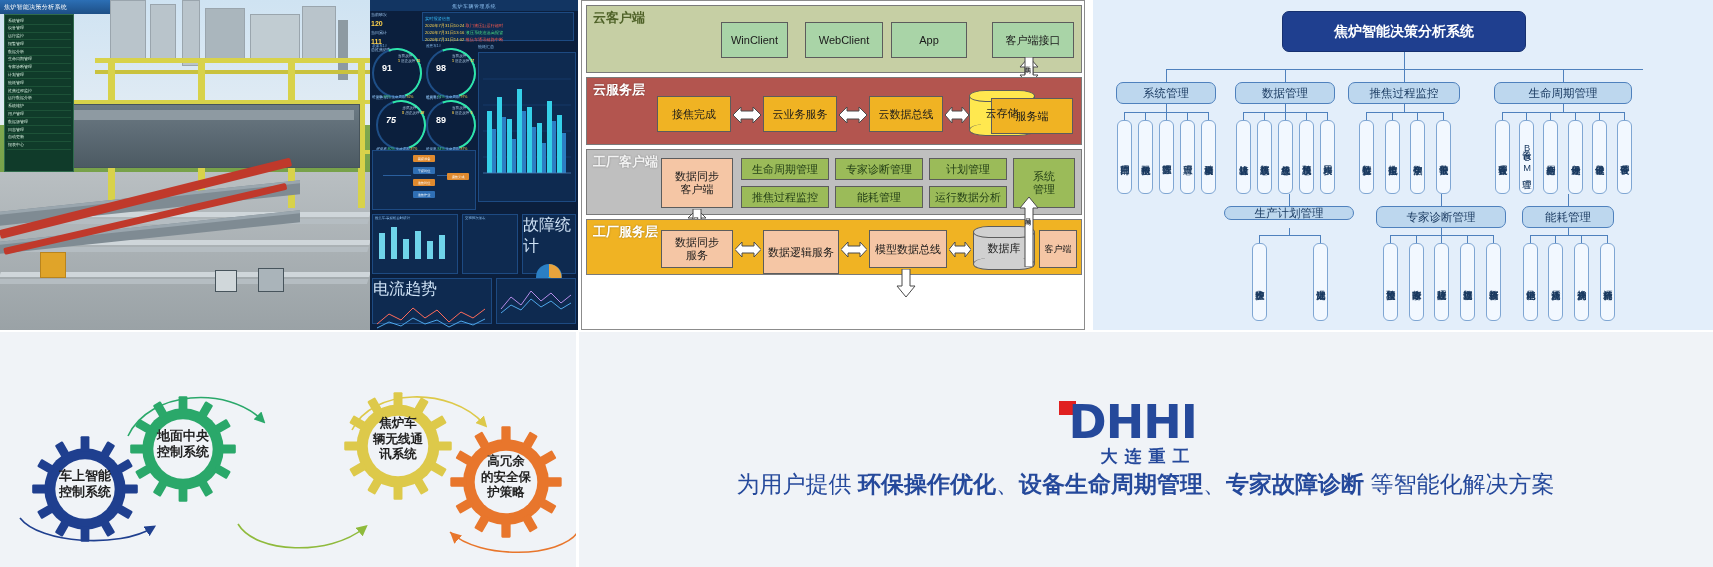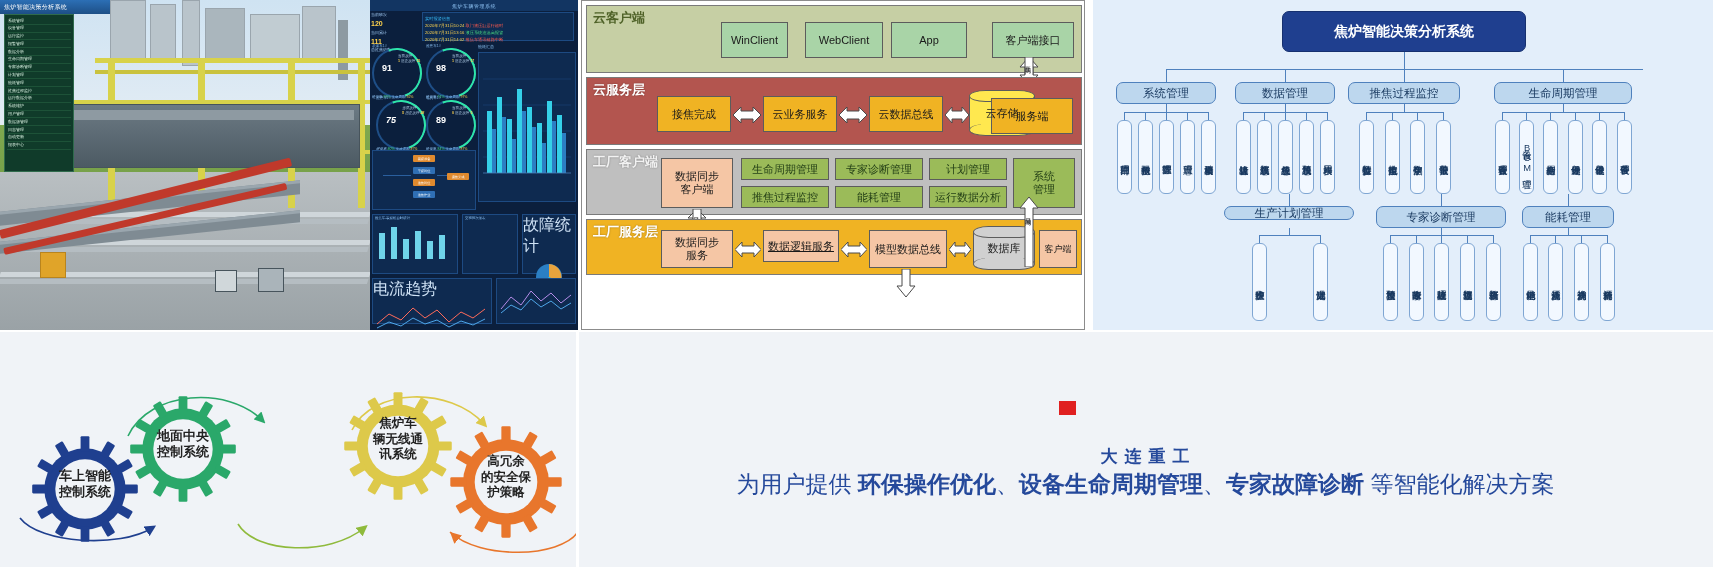--- a/index.html
+++ b/index.html
@@ -502,21 +502,21 @@
 
     <div class="layer l-factsvc">
       <div class="ltitle">工厂服务层</div>
       <div class="nodebox nb-peach" style="left:74px;top:10px;width:72px;height:38px;white-space:pre-line;">数据同步
 服务</div>
       <div class="arrowH" style="left:148px;top:22px;">
         <svg width="26" height="15" viewBox="0 0 26 15">
           <polygon points="0,7.5 7,0 7,4 19,4 19,0 26,7.5 19,15 19,11 7,11 7,15" fill="#ffffff" stroke="#4a4a4a" stroke-width="1"></polygon>
         </svg>
       </div>
-      <div class="nodebox nb-peach" style="left:176px;top:10px;width:76px;height:32px;text-decoration:underline;">数据逻辑服务</div>
+      <div class="nodebox nb-peach" style="left:176px;top:10px;width:76px;height:44px;">数据逻辑服务</div>
       <div class="arrowH" style="left:254px;top:22px;">
         <svg width="26" height="15" viewBox="0 0 26 15">
           <polygon points="0,7.5 7,0 7,4 19,4 19,0 26,7.5 19,15 19,11 7,11 7,15" fill="#ffffff" stroke="#4a4a4a" stroke-width="1"></polygon>
         </svg>
       </div>
       <div class="nodebox nb-peach" style="left:282px;top:10px;width:78px;height:38px;">模型数据总线</div>
       <div class="arrowH" style="left:362px;top:22px;">
         <svg width="22" height="15" viewBox="0 0 22 15">
           <polygon points="0,7.5 6,0 6,4 16,4 16,0 22,7.5 16,15 16,11 6,11 6,15" fill="#ffffff" stroke="#4a4a4a" stroke-width="1"></polygon>
         </svg>
@@ -776,20 +776,21 @@
       </svg>
       <div class="gearlbl" style="left:0;top:30px;width:116px;white-space:pre-line;font-size:12.5px;">高冗余
 的安全保
 护策略</div>
     </div>
   </div>
 
   <div id="brand">
     <div id="logoWrap">
       <div class="redsq"></div>
+      <div class="dhhi">DHHI</div>
       <div class="cn">大连重工</div>
     </div>
     <div id="tagline">
       <span class="light">为用户提供 </span><b>环保操作优化</b><span class="light">、</span><b>设备生命周期管理</b><span class="light">、</span><b>专家故障诊断</b><span class="light"> 等智能化解决方案</span>
     </div>
   </div>
 
   <div class="divv" style="left:578px;top:0;width:3px;height:330px;"></div>
   <div class="divv" style="left:1085px;top:0;width:8px;height:330px;"></div>
   <div class="divv" style="left:0;top:330px;width:1713px;height:2px;"></div>

